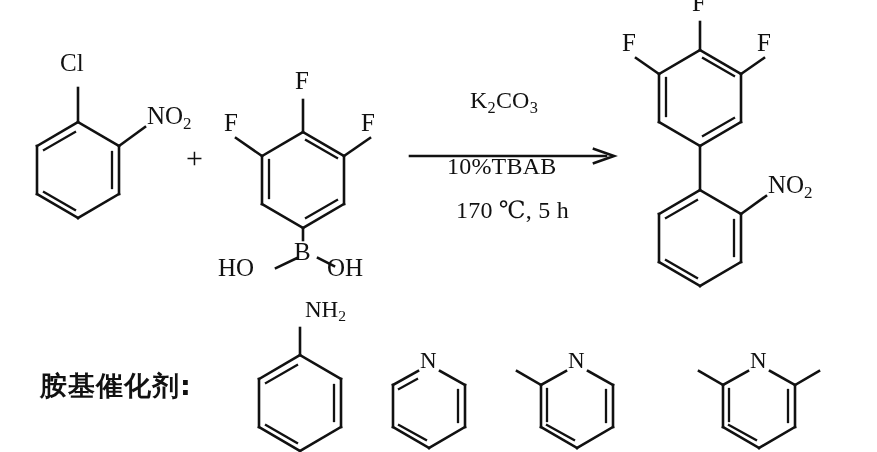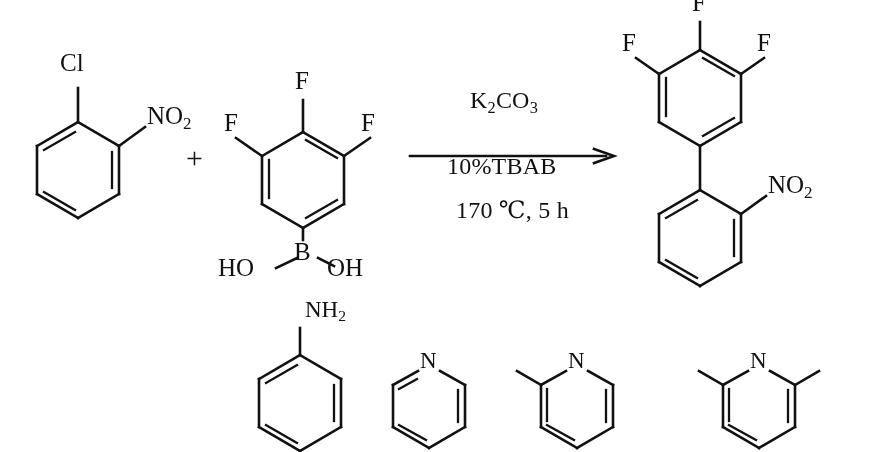--- a/index.html
+++ b/index.html
@@ -164,20 +164,21 @@
       <line class="inner" x1="666" y1="218" x2="697" y2="200"></line>
     </g>
 
     <line class="bond" x1="741" y1="214" x2="766" y2="196"></line>
   </svg>
   <div class="lbl atom" style="left:692px; top:-10px;">F</div>
   <div class="lbl atom" style="left:622px; top:30px;">F</div>
   <div class="lbl atom" style="left:757px; top:30px;">F</div>
   <div class="lbl atom" style="left:768px; top:172px;"><span>NO</span><sub>2</sub></div>
 
+  <div class="lbl cap-cn" style="left:40px; top:372px;">胺基催化剂:</div>
 
   <svg width="877" height="452">
     <g>
       <line class="bond" x1="300" y1="355" x2="341" y2="379"></line>
       <line class="bond" x1="341" y1="379" x2="341" y2="427"></line>
       <line class="bond" x1="341" y1="427" x2="300" y2="451"></line>
       <line class="bond" x1="300" y1="451" x2="259" y2="427"></line>
       <line class="bond" x1="259" y1="427" x2="259" y2="379"></line>
       <line class="bond" x1="259" y1="379" x2="300" y2="355"></line>
       <line class="inner" x1="334" y1="385" x2="334" y2="421"></line>

